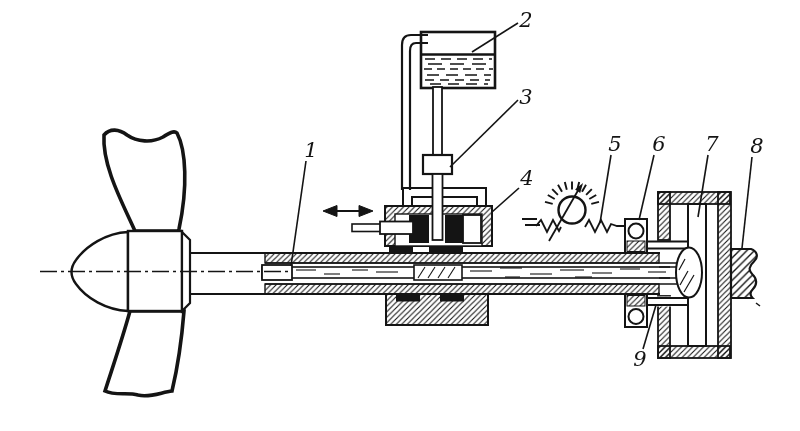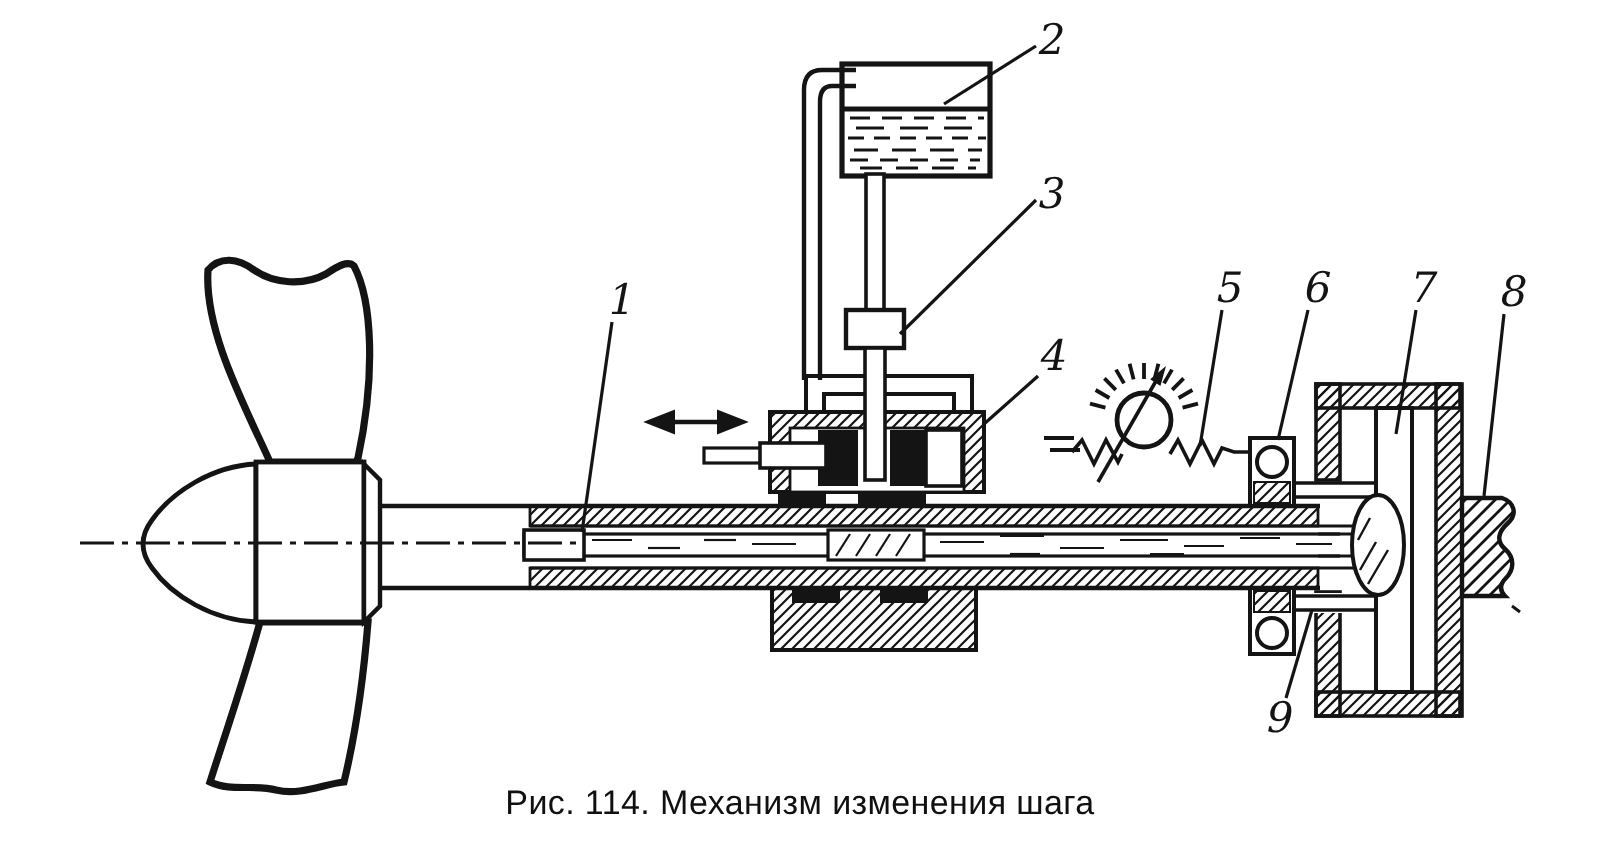--- a/index.html
+++ b/index.html
@@ -216,14 +216,13 @@
       <line x1="752" y1="157" x2="742" y2="248" stroke-width="1.6"></line>
       <text class="callout-num" x="757" y="153" text-anchor="middle" stroke="none">8</text>
     </g>
     <g>
       <line x1="643" y1="349" x2="656" y2="305" stroke-width="1.6"></line>
       <text class="callout-num" x="640" y="366" text-anchor="middle" stroke="none">9</text>
     </g>
   </g>
 </svg>
 
-<div class="caption">Рис. 114. Механизм изменения шага</div>
 </div>
 
 </body></html>

